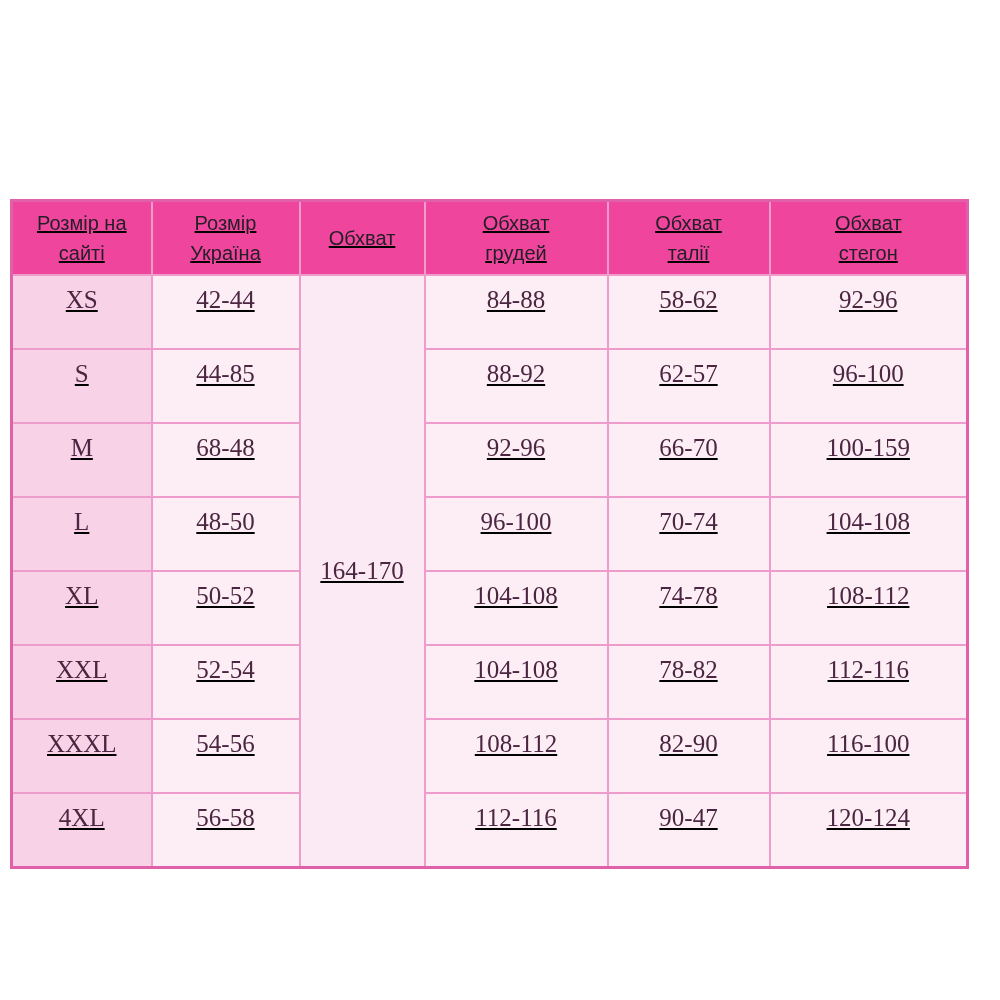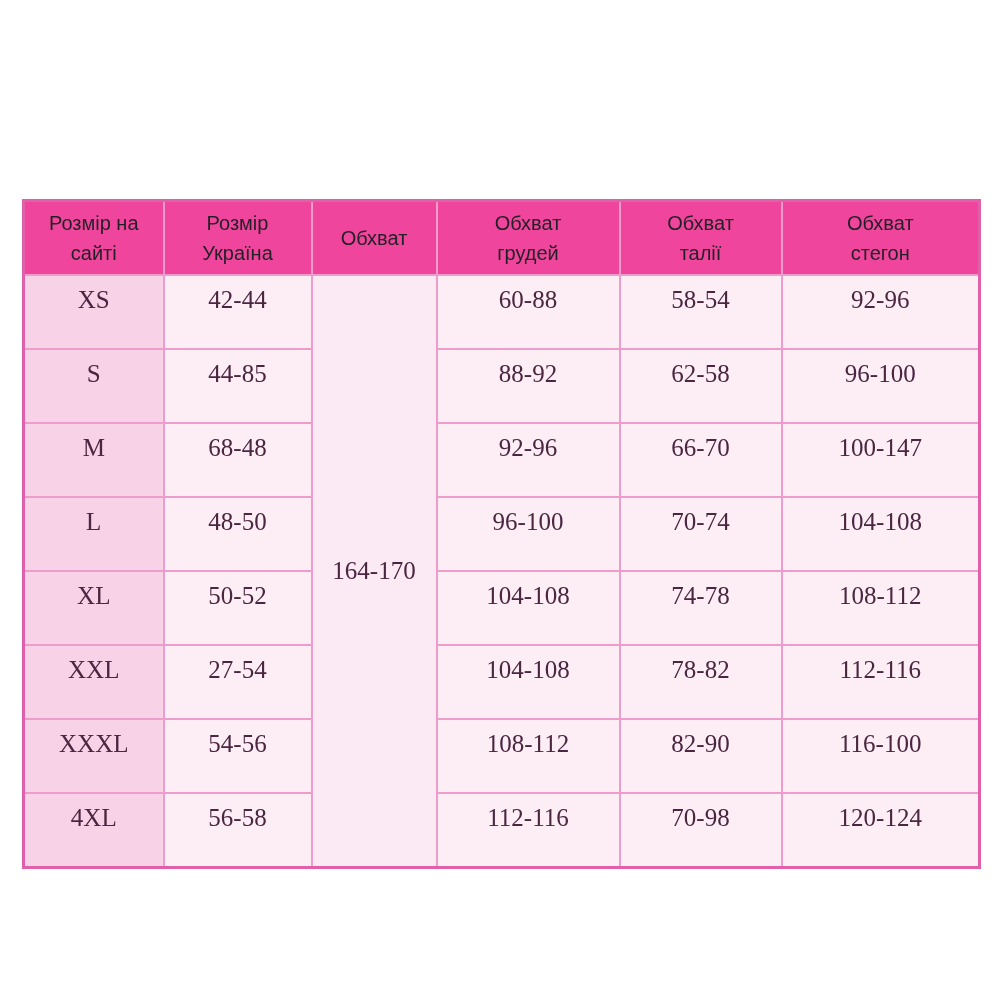--- a/index.html
+++ b/index.html
@@ -15,24 +15,25 @@
     --page-bg:#ffffff;
   }
   html,body{margin:0;padding:0;}
   body{
     width:1000px;height:1000px;
     background:var(--page-bg);
     font-family:"Liberation Sans",sans-serif;
     position:relative;overflow:hidden;
   }
   .size-table{
-    position:absolute;left:22px;top:199px;
+    position:absolute;left:10px;top:199px;
     width:956px;
     border-collapse:collapse;
     table-layout:fixed;
+    text-decoration:underline;
   }
   .size-table td{
     border:2px solid var(--border-inner);
     text-align:center;
     overflow:hidden;
   }
   .size-table{border:3px solid var(--border-outer);}
   thead td{
     height:70px;
     background:var(--header-bg);
@@ -85,67 +86,67 @@
 талії</td>
       <td>Обхват
 стегон</td>
     </tr>
   </thead>
   <tbody>
     <tr>
       <td class="col-site">XS</td>
       <td class="col-ua">42-44</td>
       <td class="col-height" rowspan="8">164-170</td>
-      <td class="col-chest">60-88</td>
-      <td class="col-waist">58-54</td>
+      <td class="col-chest">84-88</td>
+      <td class="col-waist">58-62</td>
       <td class="col-hips">92-96</td>
     </tr>
     <tr>
       <td class="col-site">S</td>
       <td class="col-ua">44-85</td>
       <td class="col-chest">88-92</td>
-      <td class="col-waist">62-58</td>
+      <td class="col-waist">62-57</td>
       <td class="col-hips">96-100</td>
     </tr>
     <tr>
       <td class="col-site">M</td>
       <td class="col-ua">68-48</td>
       <td class="col-chest">92-96</td>
       <td class="col-waist">66-70</td>
-      <td class="col-hips">100-147</td>
+      <td class="col-hips">100-159</td>
     </tr>
     <tr>
       <td class="col-site">L</td>
       <td class="col-ua">48-50</td>
       <td class="col-chest">96-100</td>
       <td class="col-waist">70-74</td>
       <td class="col-hips">104-108</td>
     </tr>
     <tr>
       <td class="col-site">XL</td>
       <td class="col-ua">50-52</td>
       <td class="col-chest">104-108</td>
       <td class="col-waist">74-78</td>
       <td class="col-hips">108-112</td>
     </tr>
     <tr>
       <td class="col-site">XXL</td>
-      <td class="col-ua">27-54</td>
+      <td class="col-ua">52-54</td>
       <td class="col-chest">104-108</td>
       <td class="col-waist">78-82</td>
       <td class="col-hips">112-116</td>
     </tr>
     <tr>
       <td class="col-site">XXXL</td>
       <td class="col-ua">54-56</td>
       <td class="col-chest">108-112</td>
       <td class="col-waist">82-90</td>
       <td class="col-hips">116-100</td>
     </tr>
     <tr>
       <td class="col-site">4XL</td>
       <td class="col-ua">56-58</td>
       <td class="col-chest">112-116</td>
-      <td class="col-waist">70-98</td>
+      <td class="col-waist">90-47</td>
       <td class="col-hips">120-124</td>
     </tr>
   </tbody>
 </table>
 
 </body></html>

